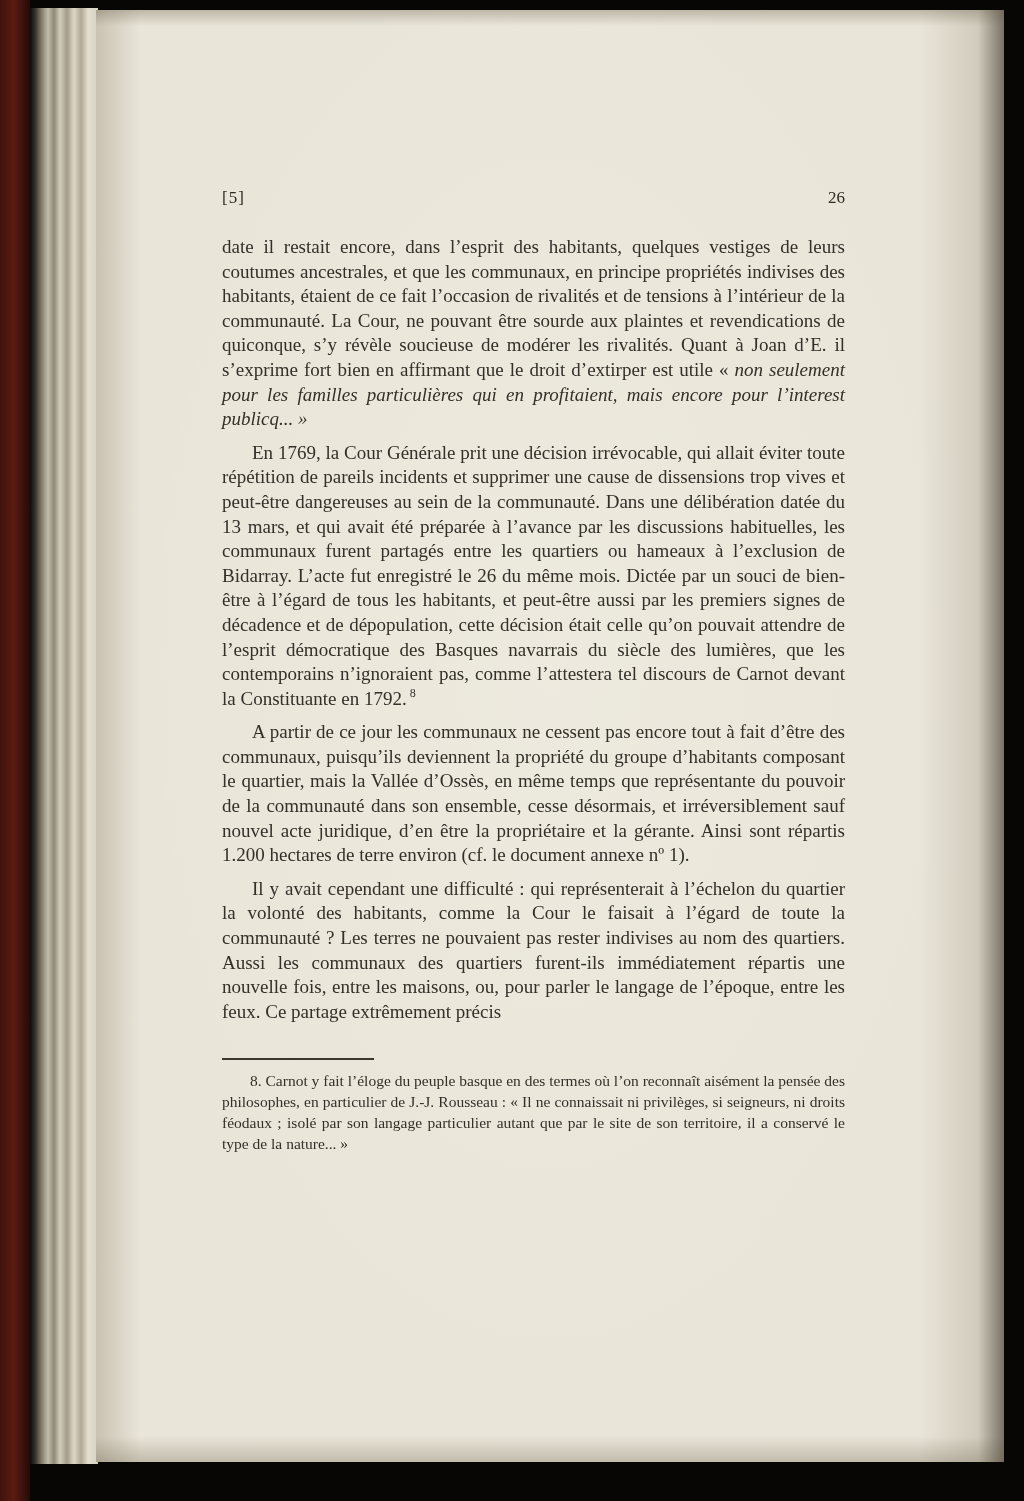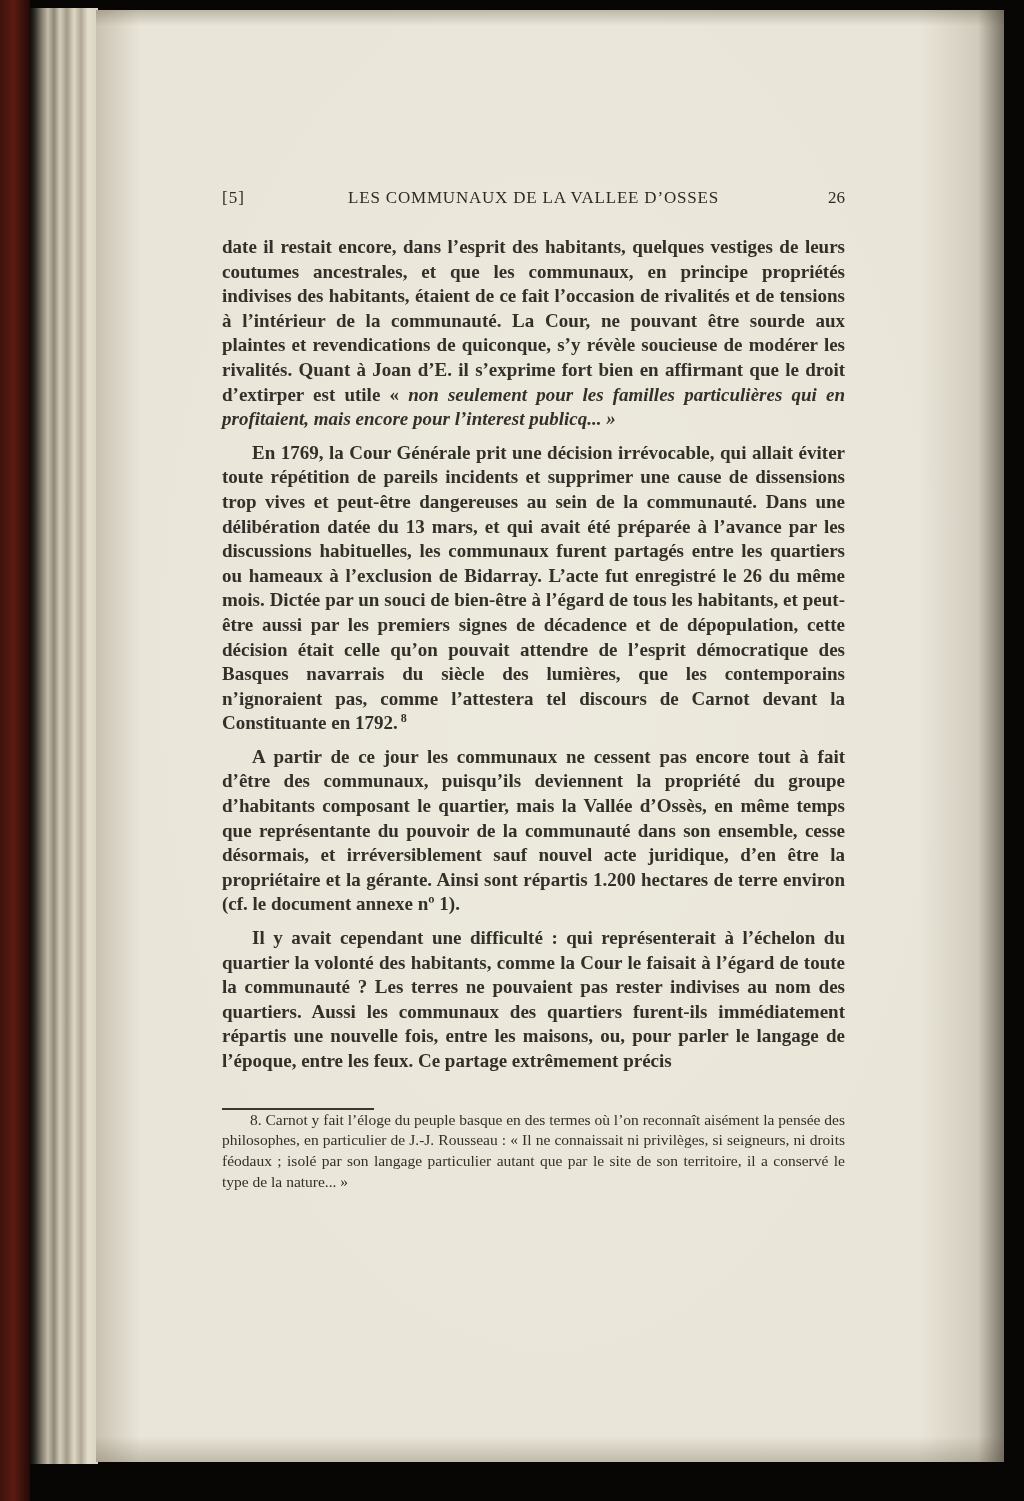--- a/index.html
+++ b/index.html
@@ -44,43 +44,42 @@
 
   .header { position:relative; margin-top:178px; height:24px;
     font-size:17px; color:#2e2b26; }
   .header .marker  { position:absolute; left:0; letter-spacing:1px; }
   .header .title   { position:absolute; left:50%; transform:translateX(-50%);
     letter-spacing:.8px; white-space:nowrap; }
   .header .pagenum { position:absolute; right:0; }
 
   .body-text { margin-top:23px; font-size:19px; line-height:24.6px;
     color:#33302a; text-align:justify; }
-  p.para { text-indent:30px;font-weight:bold; }
+  p.para { text-indent:30px; }
   p.para + p.para { margin-top:9px; }
   p.para.no-indent { text-indent:0; }
   em { font-style:italic; }
   sup.fn-ref { font-size:12px; line-height:0; vertical-align:super; margin-left:3px; }
 
   .footnote-rule { margin-top:34px; width:152px; border-top:2px solid #3b372f; }
-  .footnote { font-size:15.5px; line-height:20.8px;
+  .footnote { margin-top:11px; font-size:15.5px; line-height:20.8px;
     color:#33302a; text-align:justify; text-indent:28px; }
 </style>
 </head>
 <body>
 
 <div class="scene">
   <div class="red-edge"></div>
   <div class="page-stack"></div>
 
   <div class="page">
     <div class="content">
 
       <div class="header">
         <span class="marker">[5]</span>
-        <span class="title">LES COMMUNAUX DE LA VALLEE D’OSSES</span>
         <span class="pagenum">26</span>
       </div>
 
       <div class="body-text">
         <p class="para no-indent"><span>date il restait encore, dans l’esprit des habitants, quelques vestiges de leurs coutumes ancestrales, et que les communaux, en principe propriétés indivises des habitants, étaient de ce fait l’occasion de rivalités et de tensions à l’intérieur de la communauté. La Cour, ne pouvant être sourde aux plaintes et revendications de quiconque, s’y révèle soucieuse de modérer les rivalités. Quant à Joan d’E. il s’exprime fort bien en affirmant que le droit d’extirper est utile « </span><em>non seulement pour les familles particulières qui en profitaient, mais encore pour l’interest publicq... »</em></p>
 
         <p class="para"><span>En 1769, la Cour Générale prit une décision irrévocable, qui allait éviter toute répétition de pareils incidents et supprimer une cause de dissensions trop vives et peut-être dangereuses au sein de la communauté. Dans une délibération datée du 13 mars, et qui avait été préparée à l’avance par les discussions habituelles, les communaux furent partagés entre les quartiers ou hameaux à l’exclusion de Bidarray. L’acte fut enregistré le 26 du même mois. Dictée par un souci de bien-être à l’égard de tous les habitants, et peut-être aussi par les premiers signes de décadence et de dépopulation, cette décision était celle qu’on pouvait attendre de l’esprit démocratique des Basques navarrais du siècle des lumières, que les contemporains n’ignoraient pas, comme l’attestera tel discours de Carnot devant la Constituante en 1792.</span><sup class="fn-ref">8</sup></p>
 
         <p class="para">A partir de ce jour les communaux ne cessent pas encore tout à fait d’être des communaux, puisqu’ils deviennent la propriété du groupe d’habitants composant le quartier, mais la Vallée d’Ossès, en même temps que représentante du pouvoir de la communauté dans son ensemble, cesse désormais, et irréversiblement sauf nouvel acte juridique, d’en être la propriétaire et la gérante. Ainsi sont répartis 1.200 hectares de terre environ (cf. le document annexe nº 1).</p>
 

